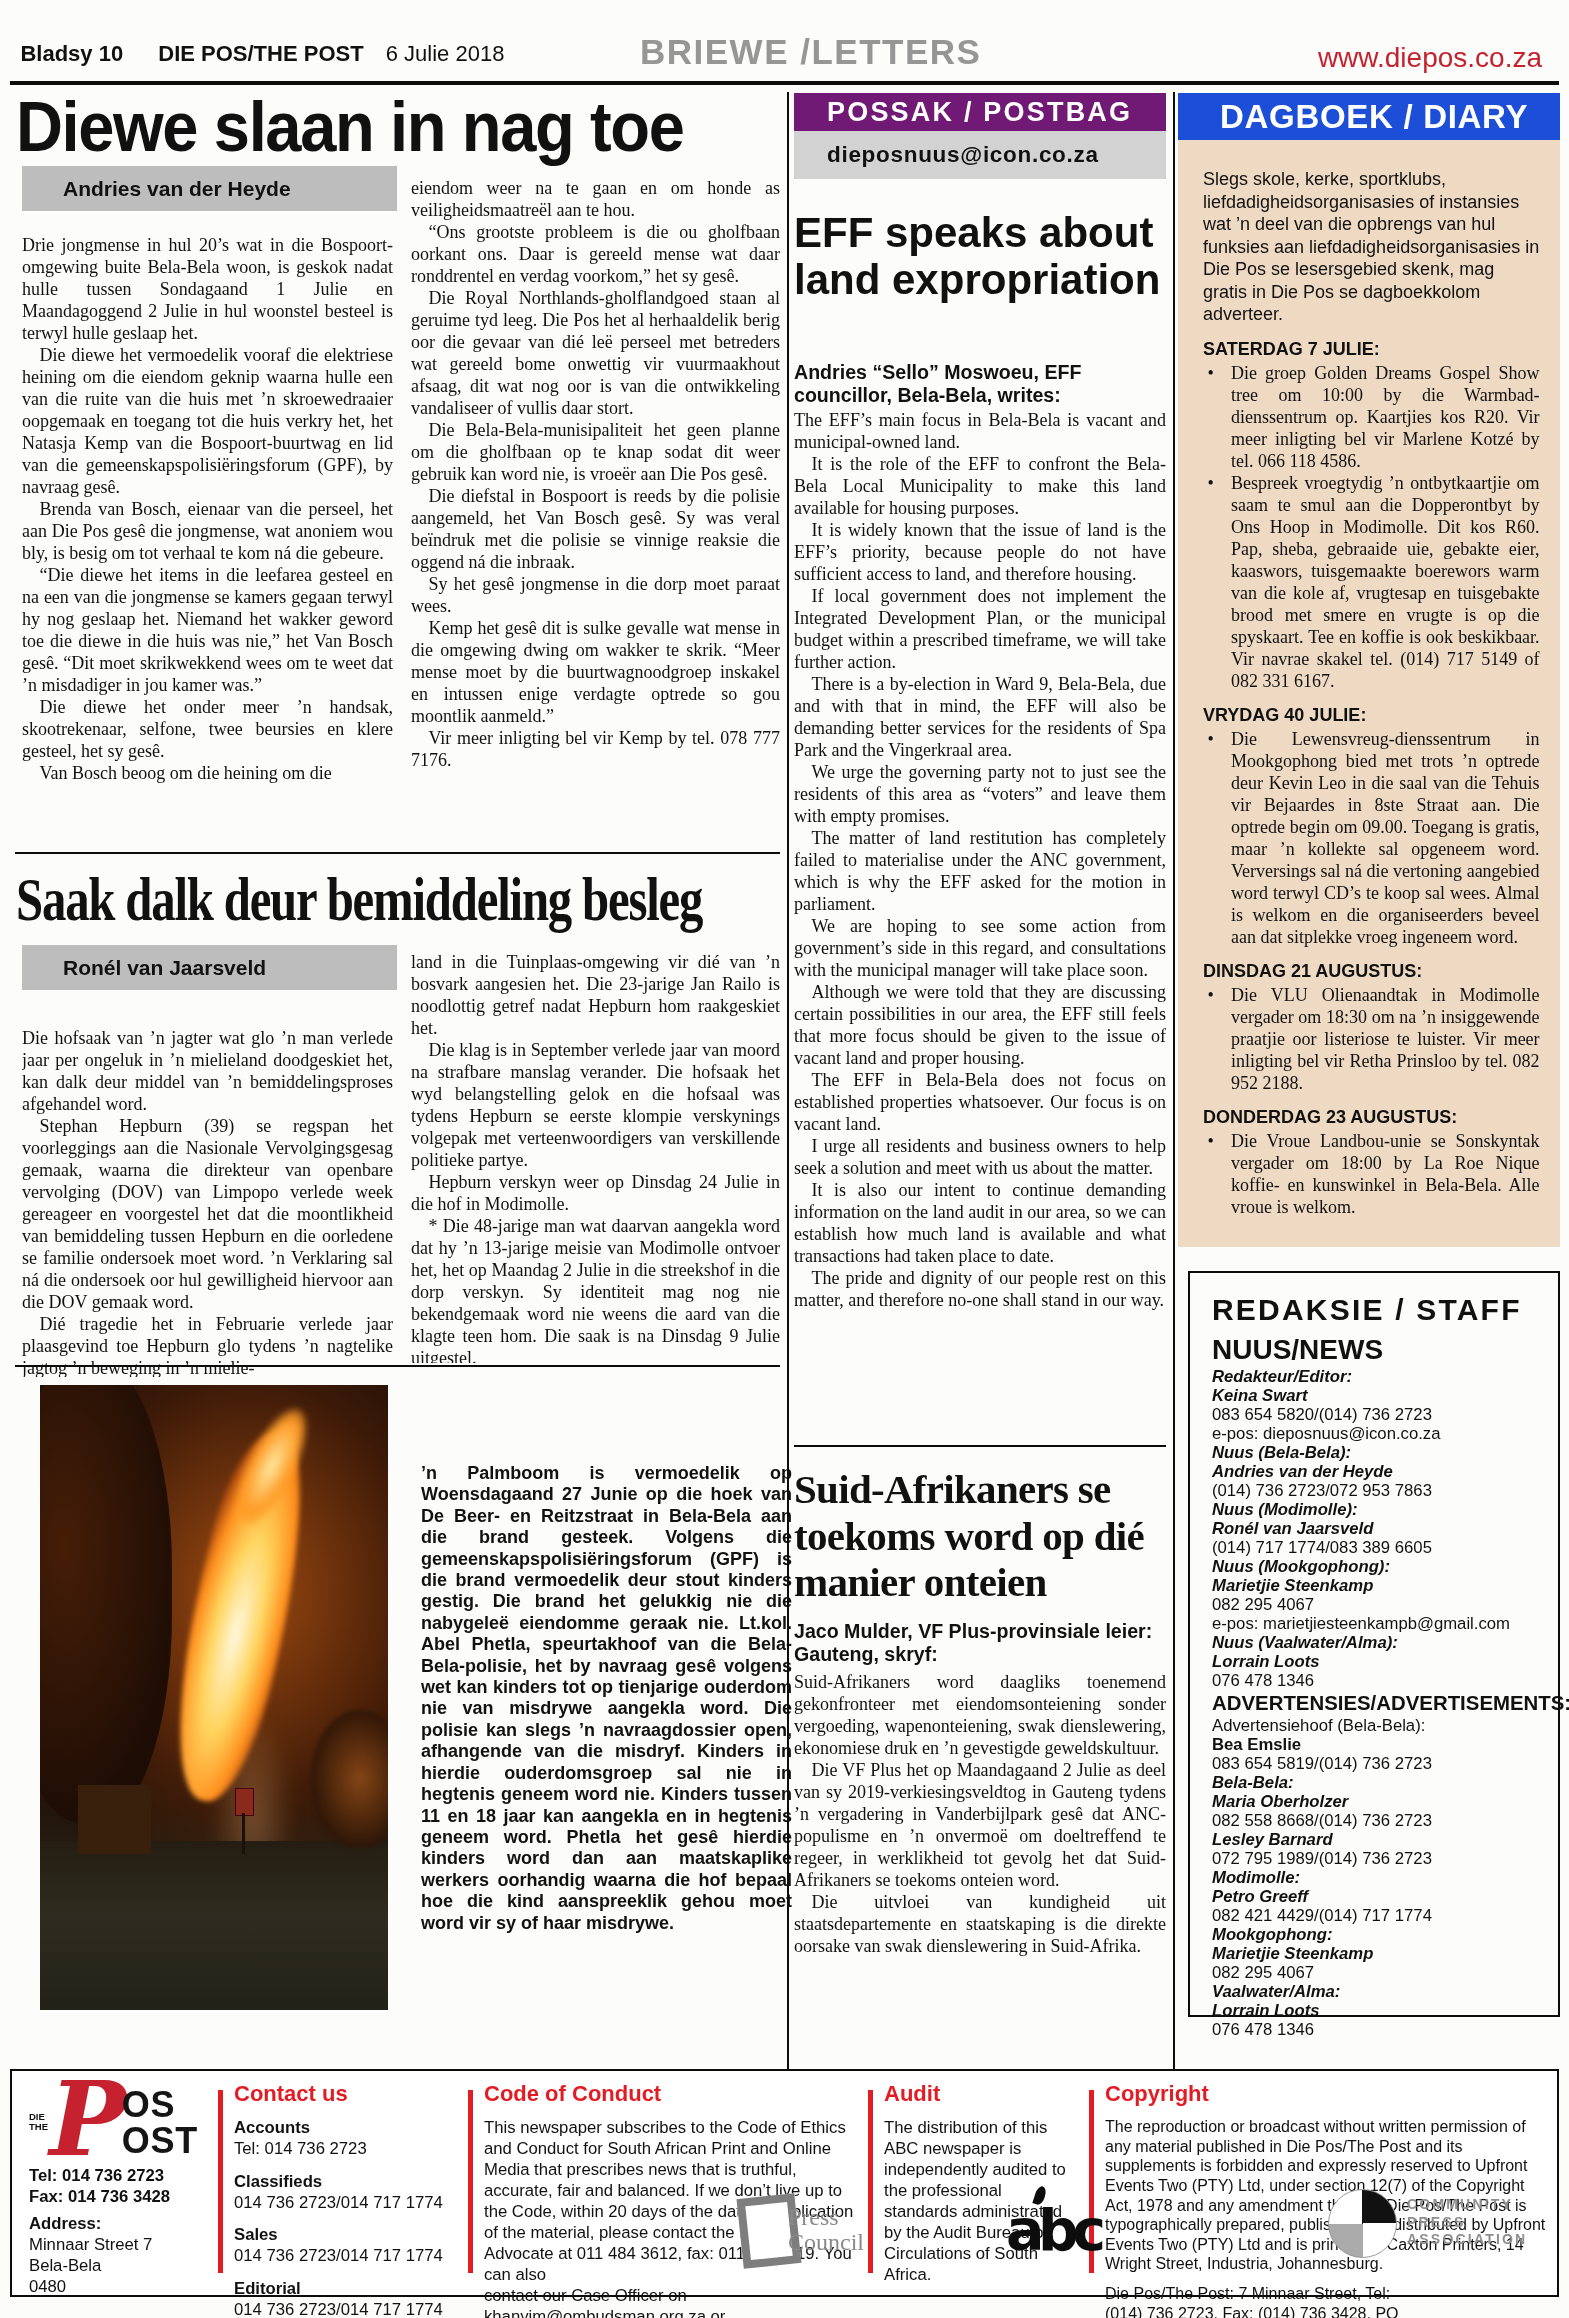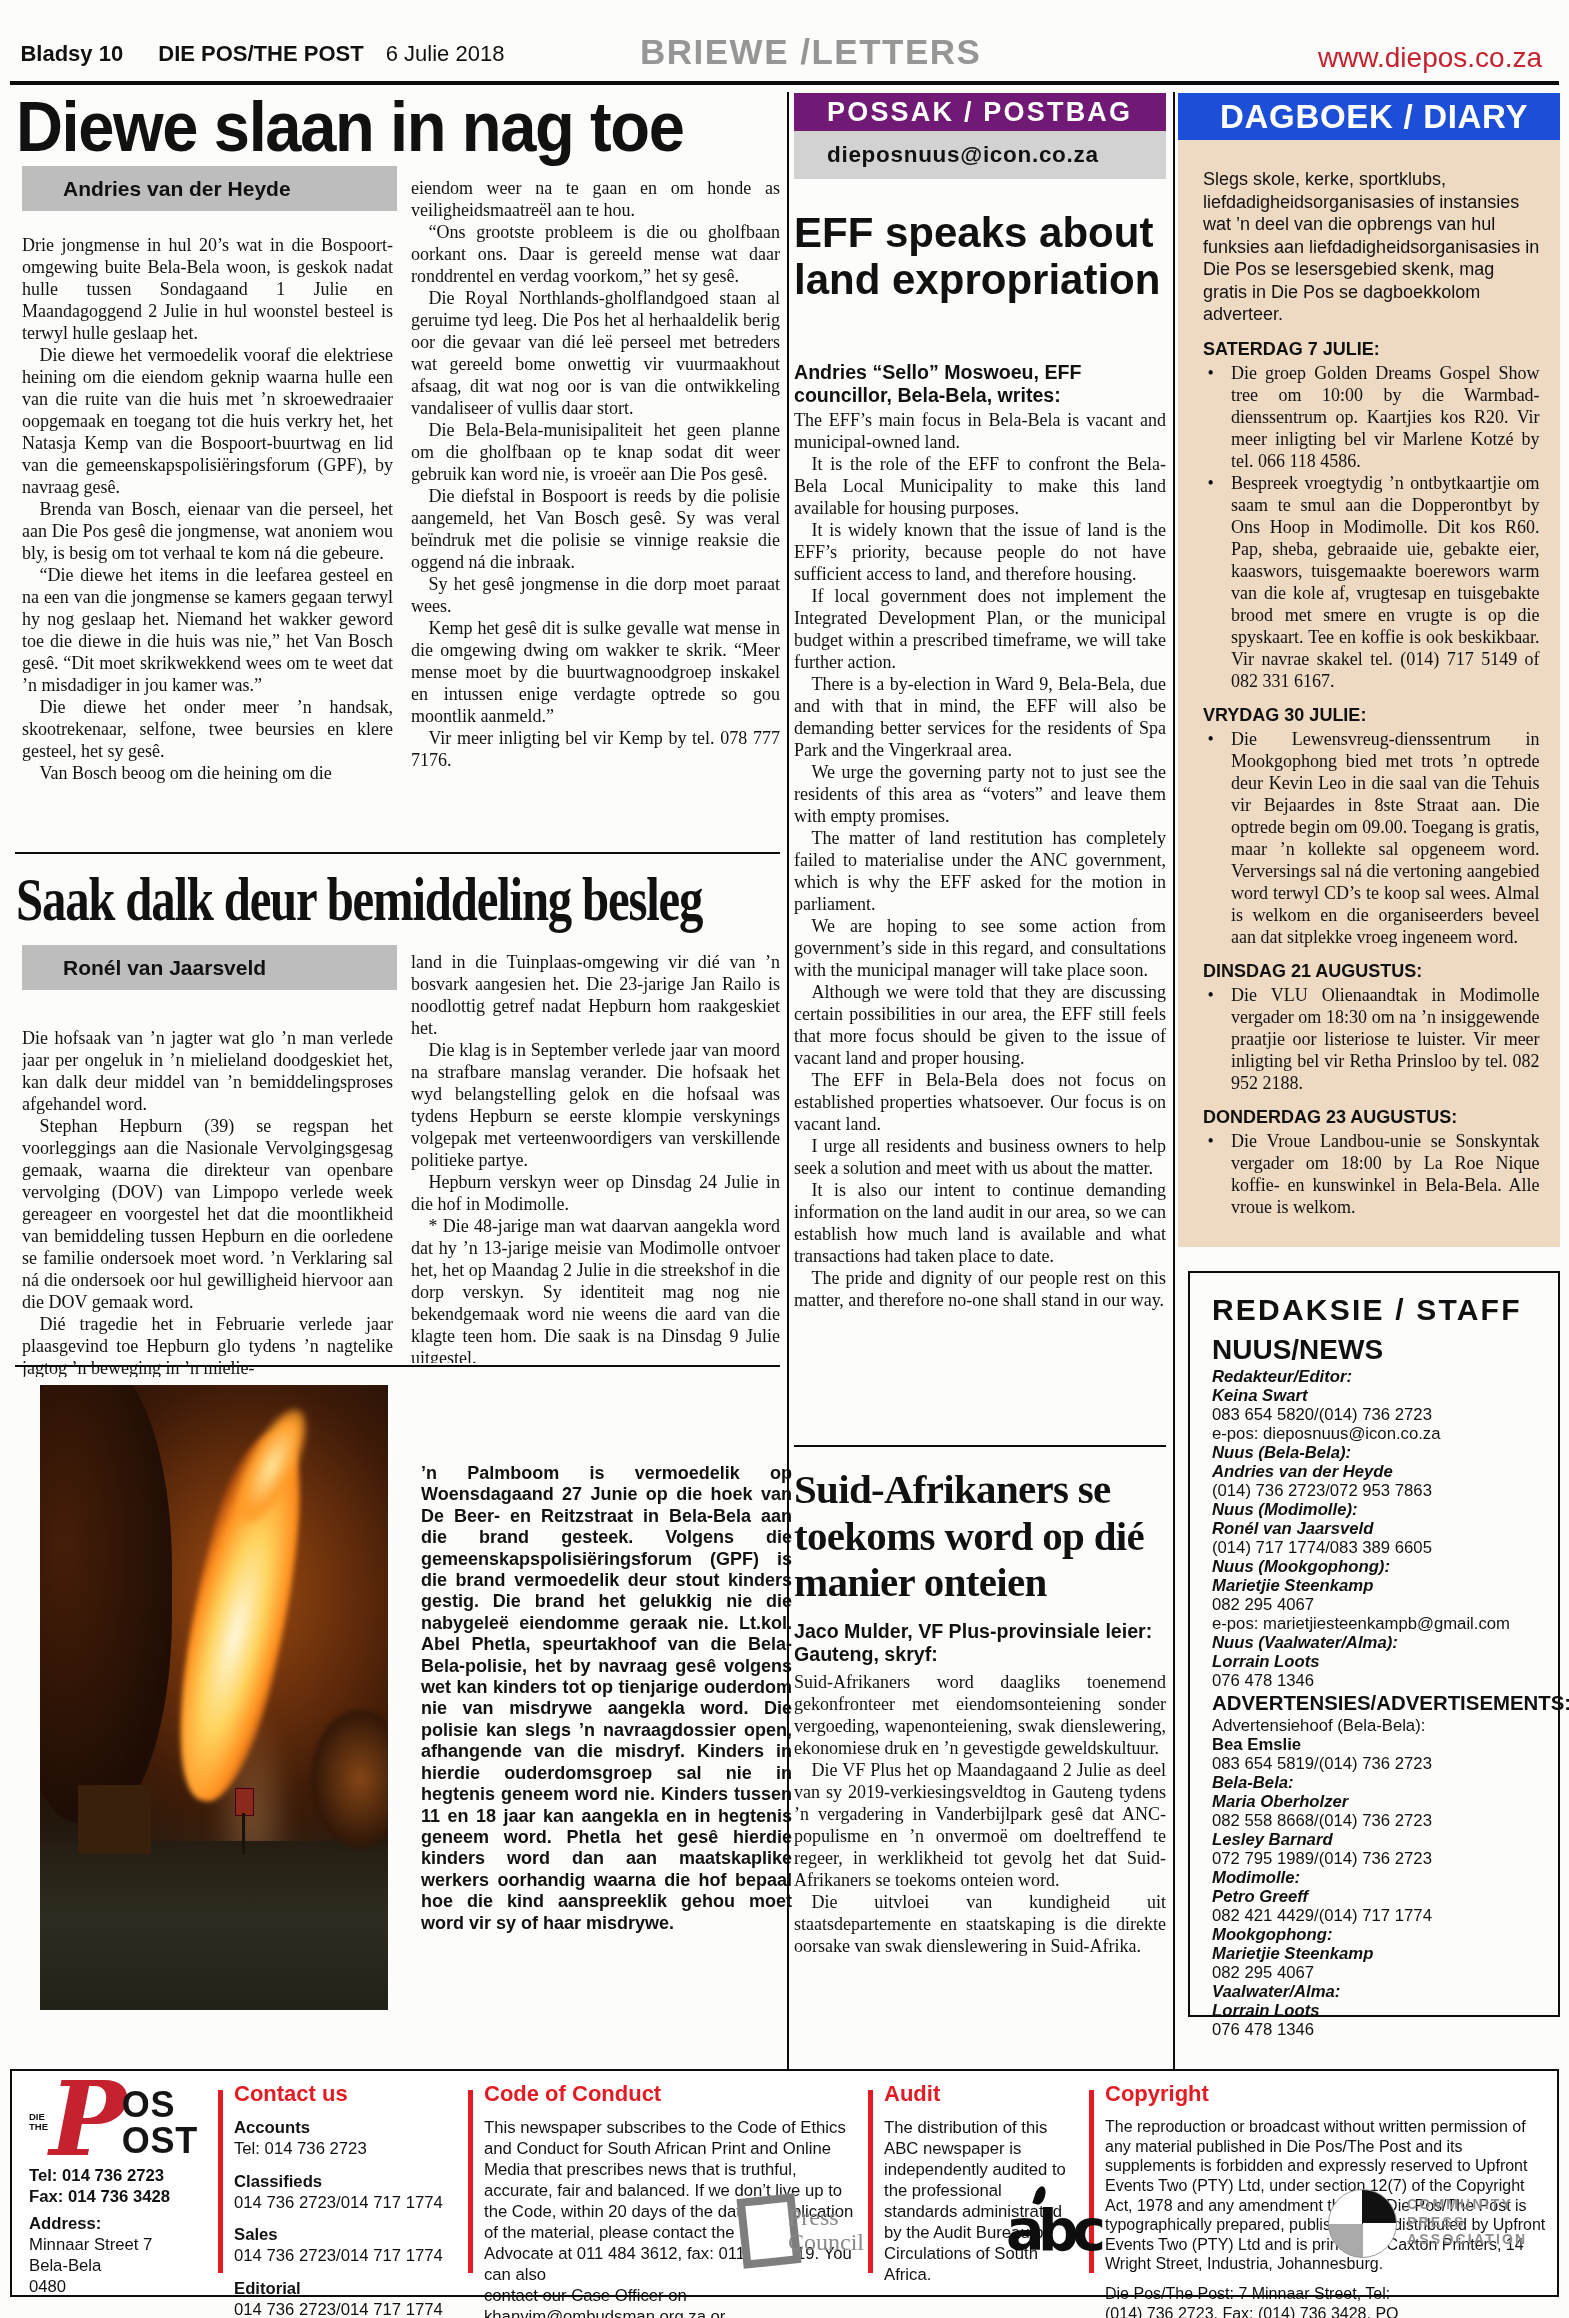--- a/index.html
+++ b/index.html
@@ -237,21 +237,21 @@
   <div class="abs diary-bg">
     <div class="diary-intro">Slegs skole, kerke, sportklubs, liefdadigheidsorganisasies of instansies wat ’n deel van die opbrengs van hul funksies aan liefdadigheidsorganisasies in Die Pos se lesersgebied skenk, mag gratis in Die Pos se dagboekkolom adverteer.</div>
     <div class="diary-sec">
       <div class="d-head">SATERDAG 7 JULIE:</div>
       <div class="diary-items">
           <p>Die groep Golden Dreams Gospel Show tree om 10:00 by die Warmbad-dienssentrum op. Kaartjies kos R20. Vir meer inligting bel vir Marlene Kotzé by tel. 066 118 4586.</p>
           <p>Bespreek vroegtydig ’n ontbytkaartjie om saam te smul aan die Dopperontbyt by Ons Hoop in Modimolle. Dit kos R60. Pap, sheba, gebraaide uie, gebakte eier, kaaswors, tuisgemaakte boerewors warm van die kole af, vrugtesap en tuisgebakte brood met smere en vrugte is op die spyskaart. Tee en koffie is ook beskikbaar. Vir navrae skakel tel. (014) 717 5149 of 082 331 6167.</p>
         </div>
     </div>
     <div class="diary-sec">
-      <div class="d-head">VRYDAG 30 JULIE:</div>
+      <div class="d-head">VRYDAG 40 JULIE:</div>
       <div class="diary-items">
           <p>Die Lewensvreug-dienssentrum in Mookgophong bied met trots ’n optrede deur Kevin Leo in die saal van die Tehuis vir Bejaardes in 8ste Straat aan. Die optrede begin om 09.00. Toegang is gratis, maar ’n kollekte sal opgeneem word. Verversings sal ná die vertoning aangebied word terwyl CD’s te koop sal wees. Almal is welkom en die organiseerders beveel aan dat sitplekke vroeg ingeneem word.</p>
         </div>
     </div>
     <div class="diary-sec">
       <div class="d-head">DINSDAG 21 AUGUSTUS:</div>
       <div class="diary-items">
           <p>Die VLU Olienaandtak in Modimolle vergader om 18:30 om na ’n insiggewende praatjie oor listeriose te luister. Vir meer inligting bel vir Retha Prinsloo by tel. 082 952 2188.</p>
         </div>
     </div>

